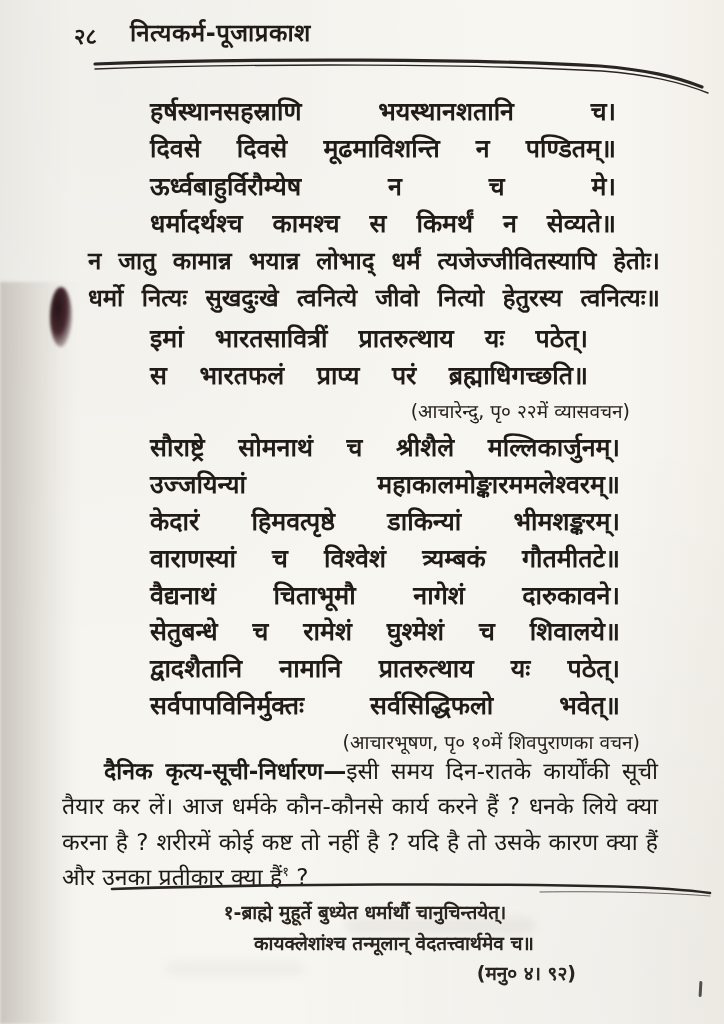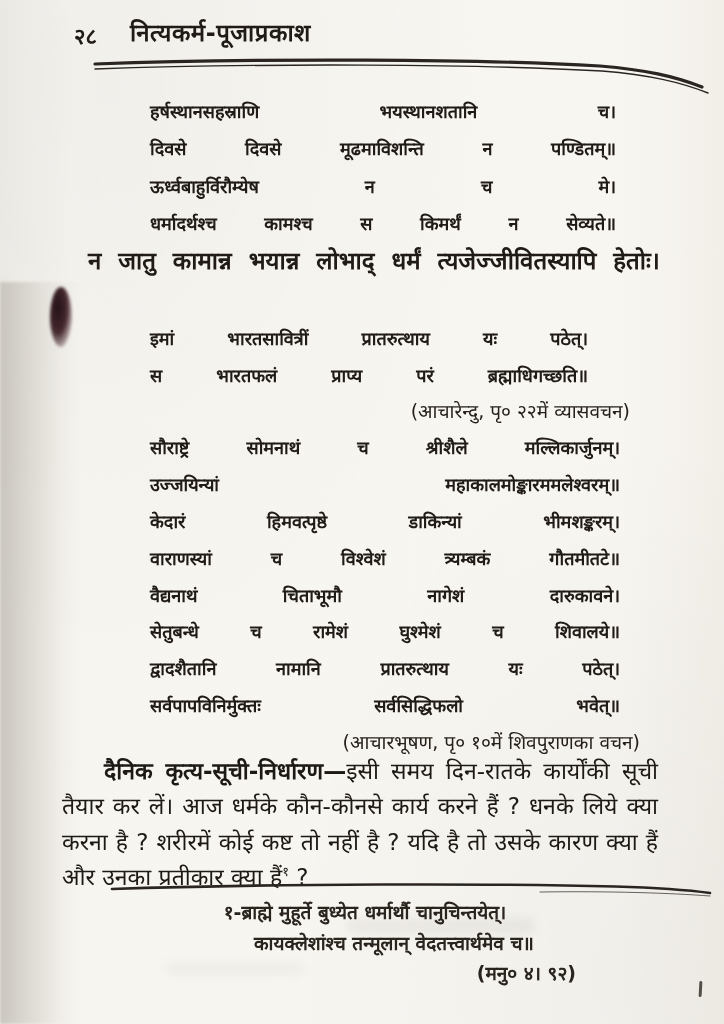--- a/index.html
+++ b/index.html
@@ -34,21 +34,21 @@
   .smudge.s3{left:90px;top:255px;width:10px;height:8px;opacity:.15;}
 
   .pagenum{position:absolute;left:74px;top:20px;font-size:22px;font-weight:bold;}
   .booktitle{position:absolute;left:130px;top:15px;width:520px;text-align:left;font-size:24px;font-weight:bold;letter-spacing:.5px;}
   .header-rule{position:absolute;left:0;top:55px;}
   .foot-rule{position:absolute;left:110px;top:882px;}
 
   .vblock{position:absolute;}
   .vline{
     display:flex;justify-content:space-between;white-space:nowrap;
-    font-weight:bold;font-size:18px;line-height:37.4px;height:37.4px;
+    font-weight:bold;font-size:25px;line-height:37.4px;height:37.4px;
   }
   .vline span{display:inline-block;}
   .block-a{left:150px;top:93px;width:466px;}
   .block-b{left:88px;top:243px;width:572px;}
   .block-b .vline{font-size:24px;}
   .block-c{left:150px;top:320px;width:438px;}
   .block-d{left:150px;top:430px;width:470px;}
   .block-d .vline{line-height:36.9px;height:36.9px;}
 
   .citation{position:absolute;font-size:19px;color:#26201b;}
@@ -121,20 +121,30 @@
     <div class="vline">
         <span>न</span>
         <span>जातु</span>
         <span>कामान्न</span>
         <span>भयान्न</span>
         <span>लोभाद्</span>
         <span>धर्मं</span>
         <span>त्यजेज्जीवितस्यापि</span>
         <span>हेतोः।</span>
       </div>
+    <div class="vline">
+        <span>धर्मो</span>
+        <span>नित्यः</span>
+        <span>सुखदुःखे</span>
+        <span>त्वनित्ये</span>
+        <span>जीवो</span>
+        <span>नित्यो</span>
+        <span>हेतुरस्य</span>
+        <span>त्वनित्यः॥</span>
+      </div>
   </div>
 
   <div class="vblock block-c">
     <div class="vline">
         <span>इमां</span>
         <span>भारतसावित्रीं</span>
         <span>प्रातरुत्थाय</span>
         <span>यः</span>
         <span>पठेत्।</span>
       </div>

